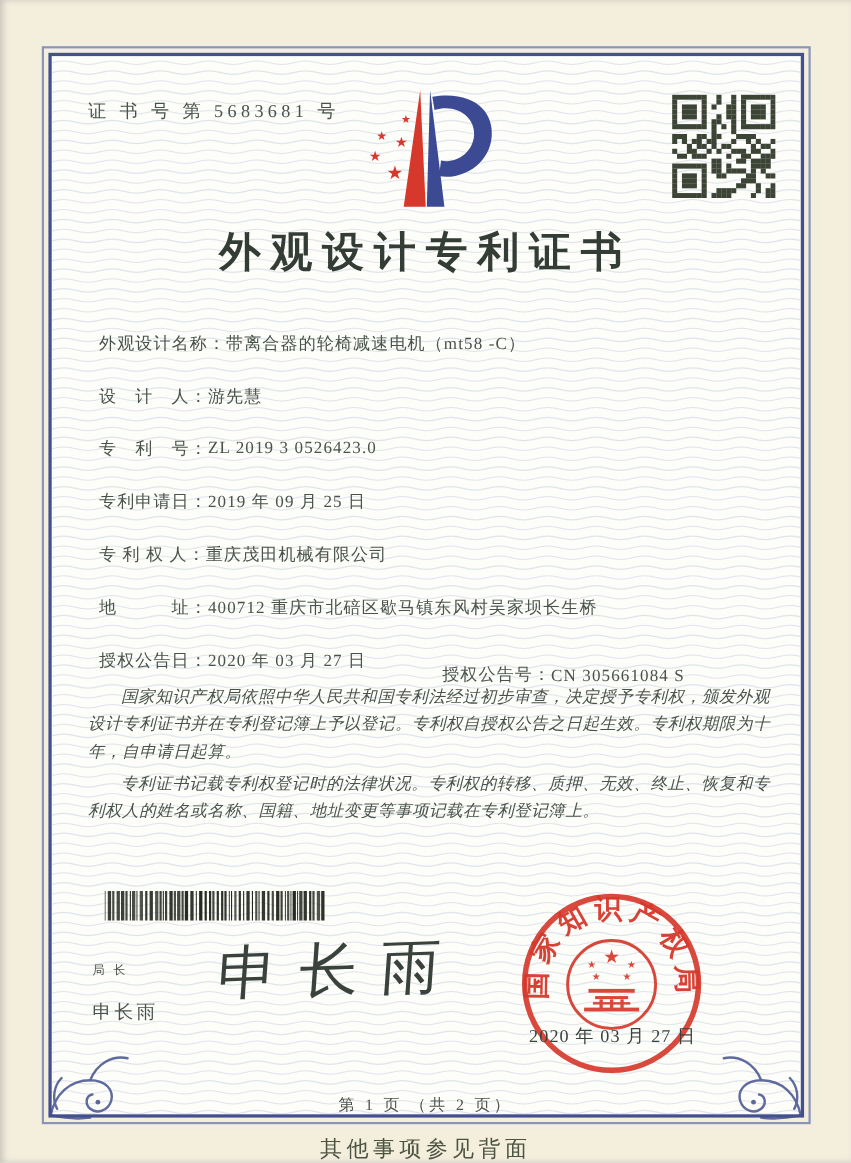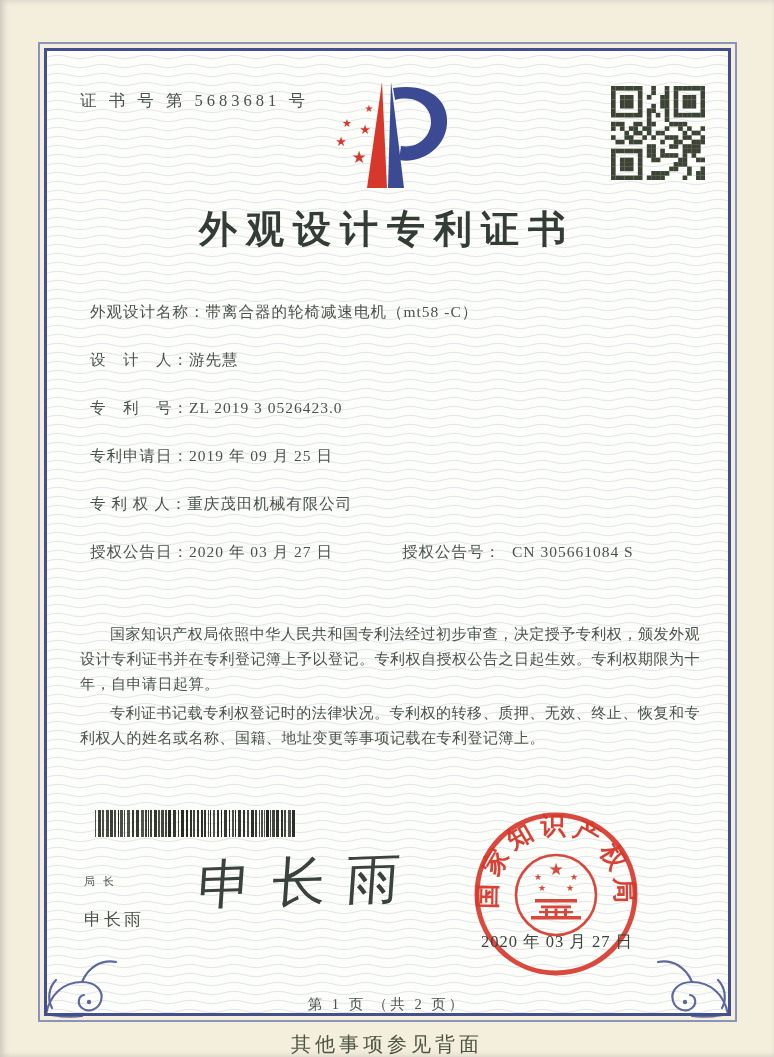--- a/index.html
+++ b/index.html
@@ -23,24 +23,24 @@
   
   .cert-no{position:absolute;left:80px;top:90px;font-size:16.5px;letter-spacing:4px;color:var(--text-body);}
   .logo{position:absolute;left:303px;top:66px;width:172px;height:130px;}
   .qr{position:absolute;left:611px;top:86px;width:94px;height:94px;}
   .title{position:absolute;left:0;top:204px;width:774px;text-align:center;font-size:38px;font-weight:bold;letter-spacing:9px;color:var(--text-dark);}
   
   .fields{position:absolute;left:80px;top:288px;width:630px;margin-left:10px;}
   .field-row{height:48px;display:flex;align-items:center;font-size:15.5px;color:var(--text-body);letter-spacing:1px;position:relative;}
   .field-row .lab{white-space:pre;}
   .field-row .val{white-space:pre;}
-  .grant-no-pair{position:absolute;left:312px;top:0;height:48px;display:flex;align-items:center;gap:11px;}
+  .grant-no-pair{position:absolute;left:312px;top:0;height:48px;display:flex;align-items:flex-end;}
   
   .paras{position:absolute;left:80px;top:622px;width:620px;font-size:15px;line-height:25px;color:var(--text-body);letter-spacing:0.5px;text-align:justify;}
-  .paras p{margin:0 0 4px 0;text-indent:2em;}
+  .paras p{margin:0 0 4px 0;text-indent:2em;font-style:italic;}
   
   .barcode{position:absolute;left:95px;top:810px;width:202px;height:27px;}
   
   .director-title{position:absolute;left:84px;top:874px;font-size:11px;letter-spacing:8px;color:var(--text-body);}
   .director-name{position:absolute;left:84px;top:908px;font-size:17px;letter-spacing:3px;color:var(--text-body);}
   .signature{position:absolute;left:198px;top:846px;font-size:54px;color:#39423c;letter-spacing:20px;transform:rotate(-2deg) skewX(-6deg);white-space:nowrap;}
   
   .seal{position:absolute;left:469px;top:807px;width:174px;height:174px;}
   .seal-date{position:absolute;left:467px;top:931px;width:180px;text-align:center;font-size:16.5px;letter-spacing:1px;color:#39423d;z-index:5;}
   
@@ -336,20 +336,24 @@
     </div>
     <div class="field-row">
       <span class="lab">专利申请日：</span>
       <span class="val">2019 年 09 月 25 日</span>
     </div>
     <div class="field-row">
       <span class="lab">专 利 权 人：</span>
       <span class="val">重庆茂田机械有限公司</span>
     </div>
     <div class="field-row">
+      <span class="lab">地　　　址：</span>
+      <span class="val">400712 重庆市北碚区歇马镇东风村吴家坝长生桥</span>
+    </div>
+    <div class="field-row">
       <span class="lab">授权公告日：</span>
       <span class="val">2020 年 03 月 27 日</span>
       <span class="grant-no-pair">
         <span class="lab">授权公告号：</span>
         <span class="val">CN 305661084 S</span>
       </span>
     </div>
   </div>
 
   <div class="paras">

